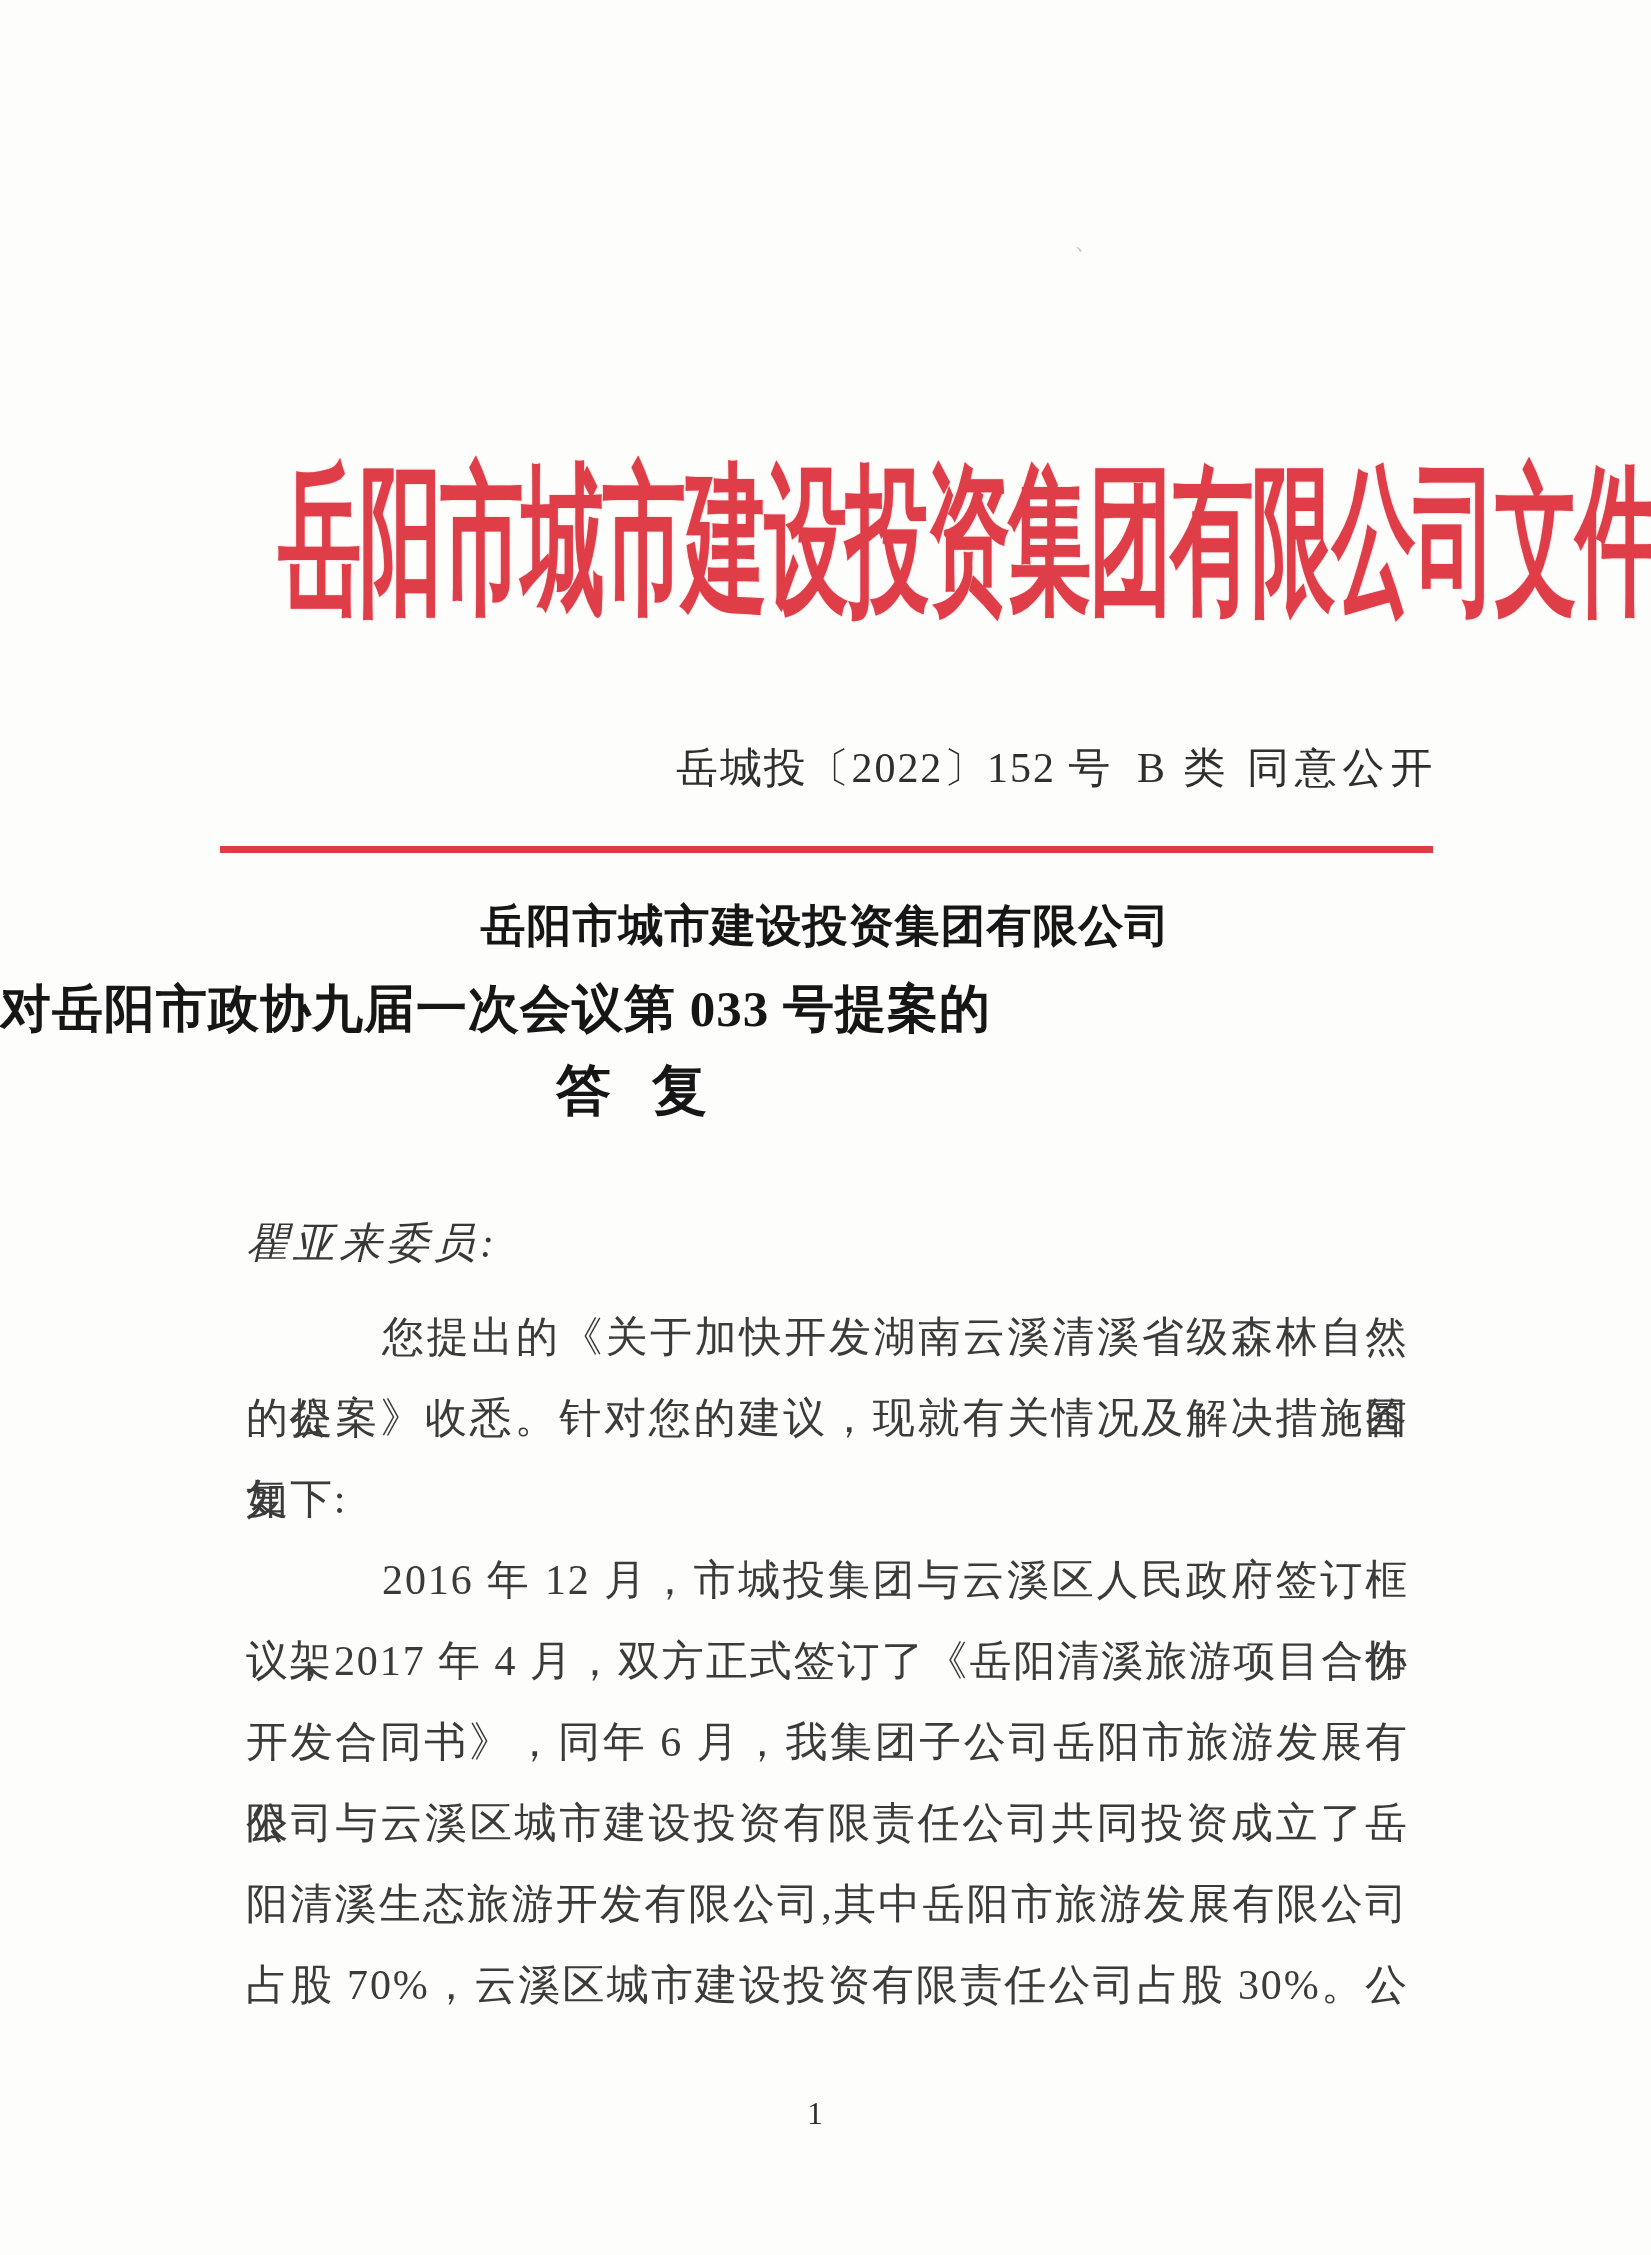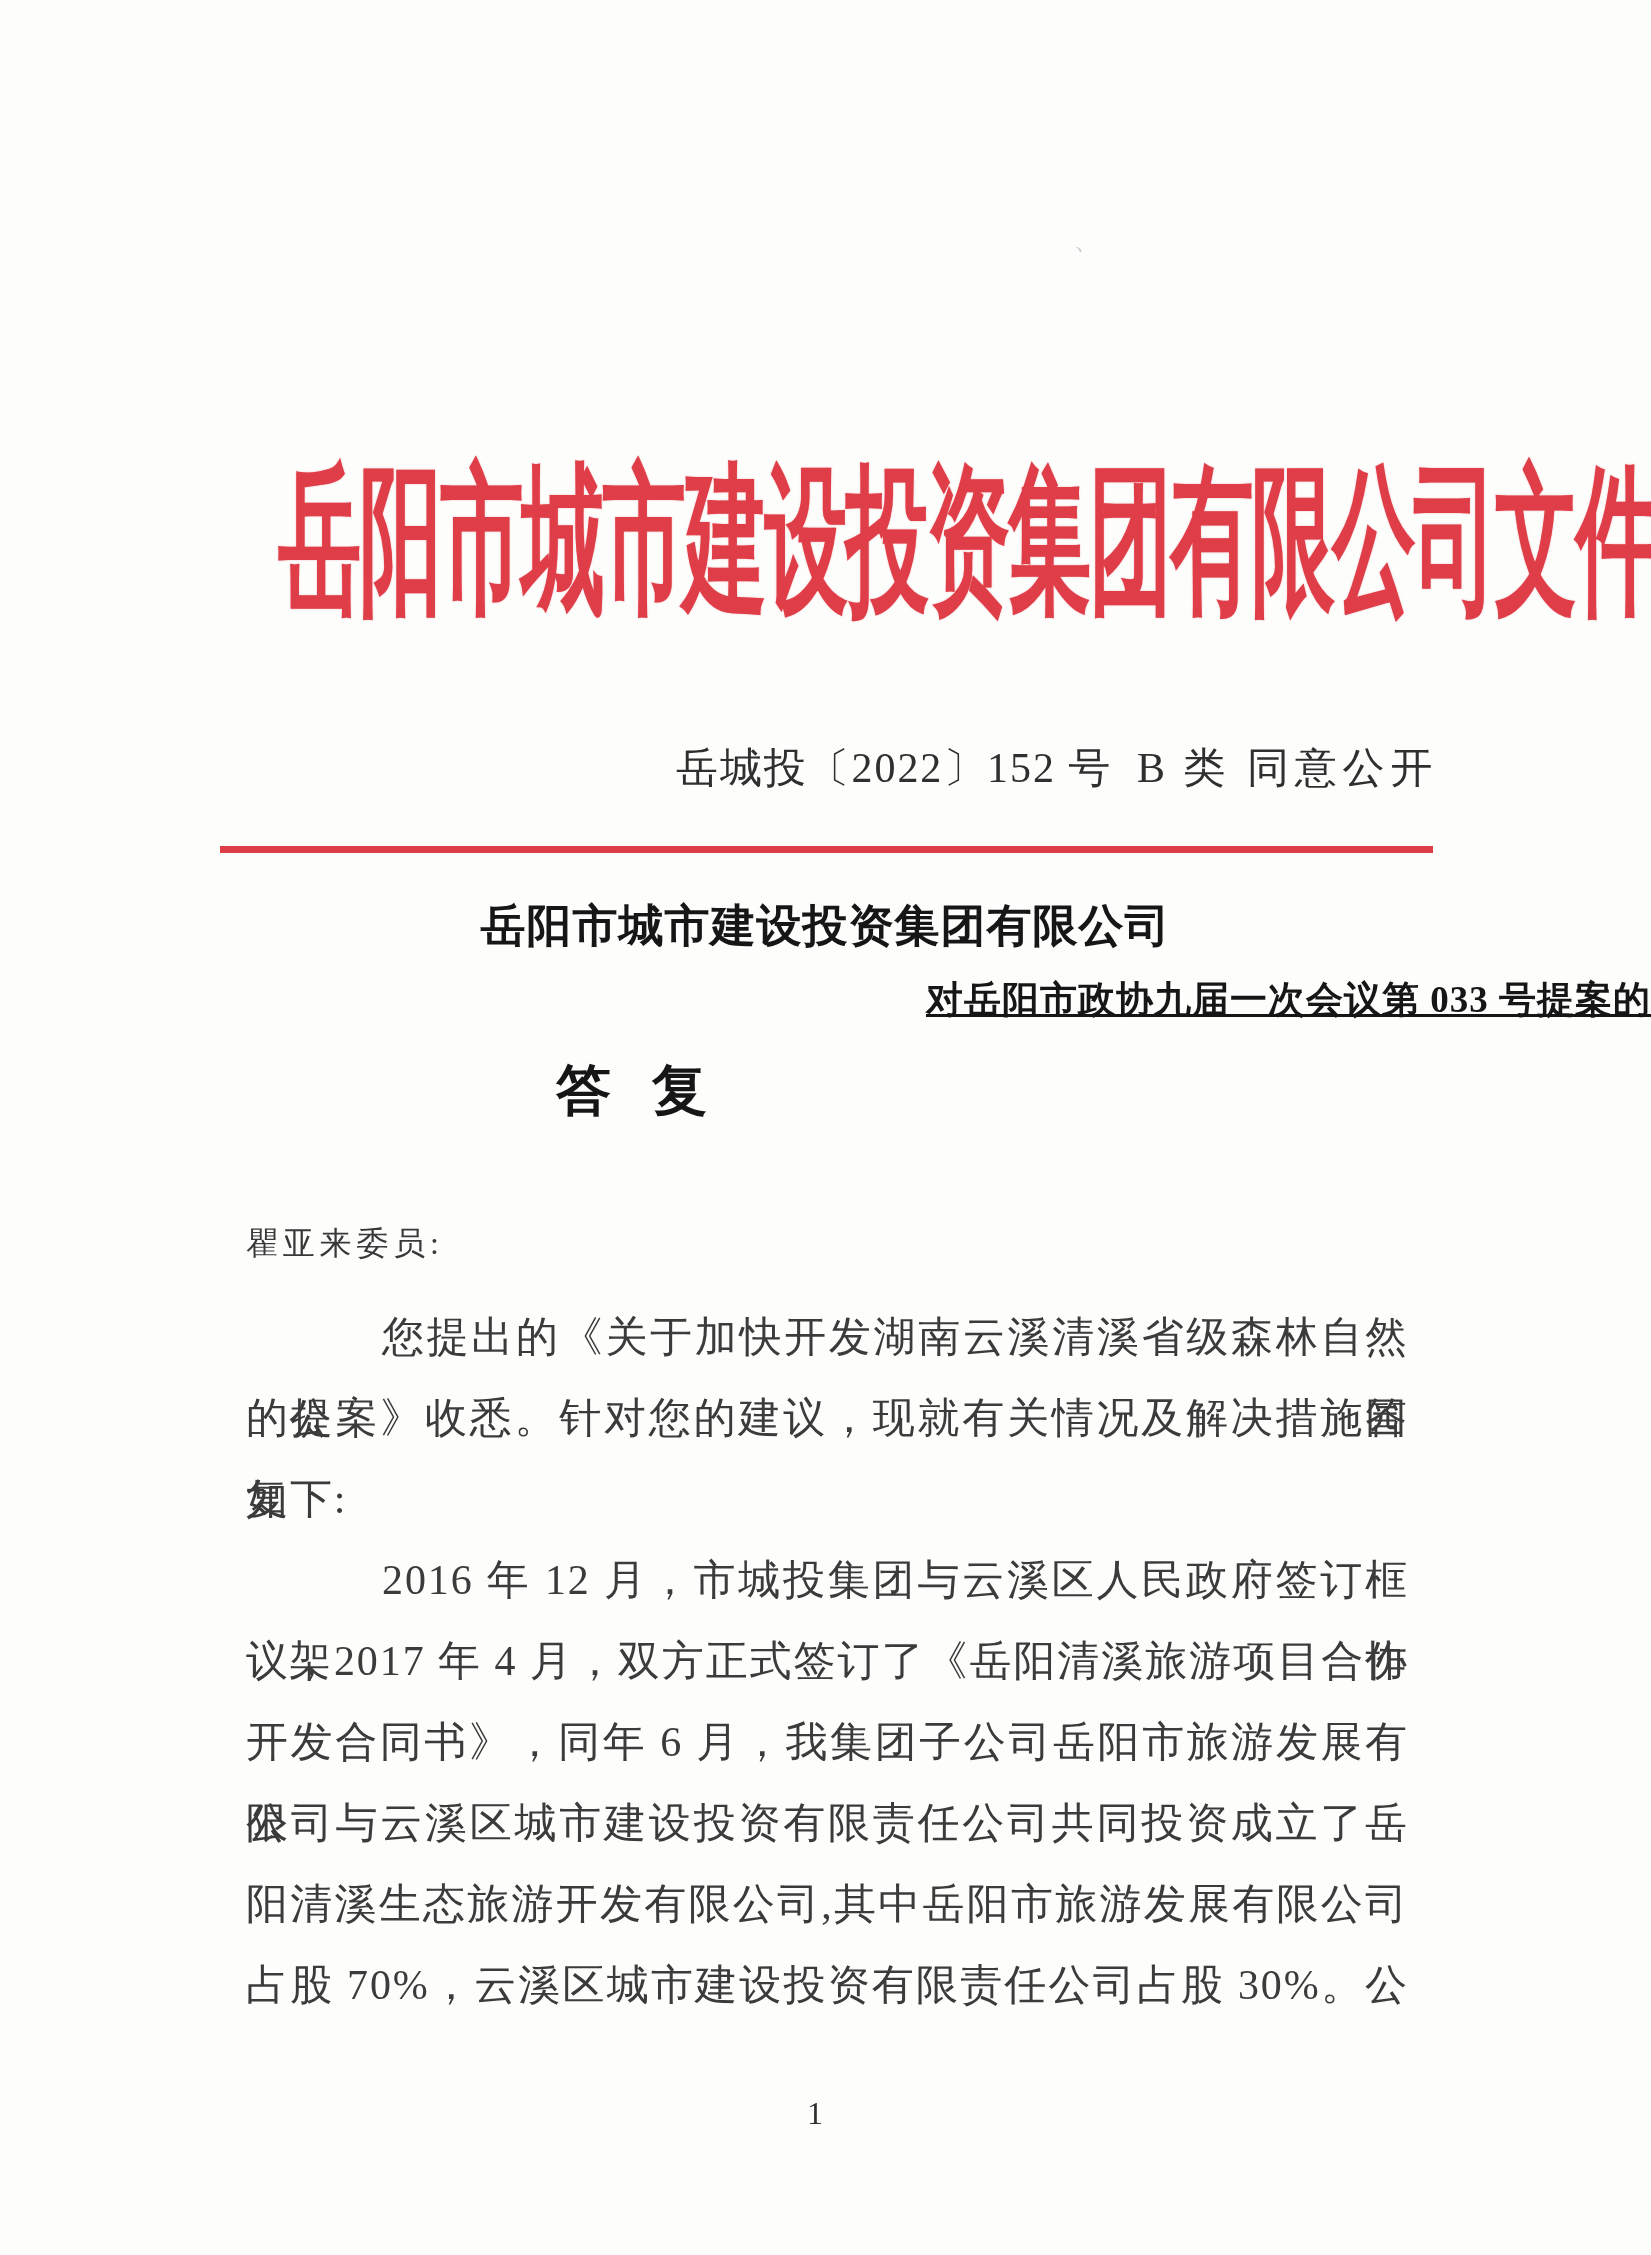--- a/index.html
+++ b/index.html
@@ -34,28 +34,28 @@
   
   .doc-row{position:absolute;left:0;top:740px;width:100%;height:50px;font-size:42px;color:#2f2f2f;}
   .doc-row .num{position:absolute;left:664px;letter-spacing:1.9px;white-space:nowrap;margin-left:12px;}
   .doc-row .cls{position:absolute;left:1137px;letter-spacing:3.9px;white-space:nowrap;}
   .doc-row .pub{position:absolute;left:1247px;letter-spacing:5.8px;white-space:nowrap;}
   
   .red-rule{position:absolute;left:220px;top:846px;width:1213px;height:6.8px;background:#dd3d47;}
   
   .t1{position:absolute;left:0;top:896px;width:100%;text-align:center;
       font-size:45px;font-weight:bold;color:#161616;letter-spacing:1px;white-space:nowrap;}
-  .t2{position:absolute;left:0;top:975px;width:100%;text-align:right;
-      font-size:37px;font-weight:bold;color:#161616;letter-spacing:1px;white-space:nowrap;text-decoration:underline;}
+  .t2{position:absolute;left:0;top:975px;width:100%;text-align:left;
+      font-size:51px;font-weight:bold;color:#161616;letter-spacing:1px;white-space:nowrap;}
   .t3{position:absolute;left:556px;top:1054px;display:flex;gap:41px;
       font-size:55px;font-weight:bold;color:#161616;white-space:nowrap;}
   
   .salutation{
     position:absolute;left:246px;top:1203px;
-    font-size:32px;line-height:81px;letter-spacing:4.8px;white-space:nowrap;color:#383838;
+    font-size:42px;line-height:81px;letter-spacing:4.8px;white-space:nowrap;color:#383838;font-style:italic;
   }
   .body-text{
     position:absolute;left:246px;top:1297px;width:1163px;
     font-size:42px;color:#3b3b3b;
   }
   .body-text .ln{
     height:81px;line-height:81px;
     letter-spacing:1.9px;
     white-space:nowrap;
   }

